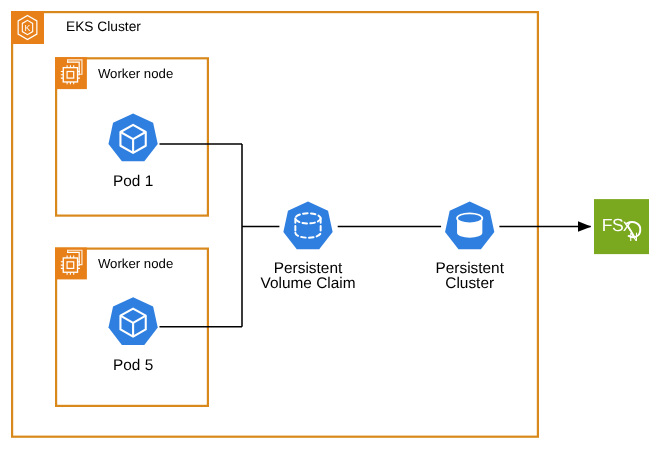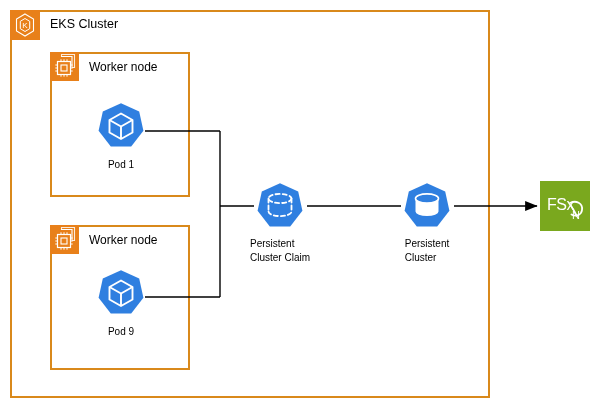--- a/index.html
+++ b/index.html
@@ -69,21 +69,21 @@
 
   
   .box-title {
     position: absolute;
     color: #000000;
     font-size: 12px;
     line-height: 14px;
     white-space: nowrap;
   }
   #eks-cluster-title {
-    left: 50px;
+    left: 60px;
     top: 17px;
     font-size: 12.5px;
   }
   #worker-node-1-title {
     left: 89px;
     top: 60px;
   }
   #worker-node-2-title {
     left: 89px;
     top: 233px;
@@ -106,23 +106,23 @@
     height: 0;
   }
   .node-glyph {
     position: absolute;
     transform: translate(-50%, -50%);
   }
   .node-glyph svg { display: block; }
   .node-label {
     position: absolute;
     transform: translateX(-50%);
-    text-align: left;
+    text-align: center;
     color: #000000;
-    font-size: 10px;
+    font-size: 14px;
     line-height: 13.5px;
     white-space: nowrap;
   }
 
   #pod-1      { left: 121px; top: 126px; }
   #pod-2      { left: 121px; top: 293px; }
   #pvc-node   { left: 280px; top: 206px; }
   #pv-node    { left: 427px; top: 206px; }
 
   
@@ -245,38 +245,38 @@
     <div class="node-glyph">
       <svg width="52" height="52" viewBox="0 0 52 52" xmlns="http://www.w3.org/2000/svg">
         <path d="M26 3.2 L44.2 11.6 L48.4 30.8 L36.2 46.6 L15.8 46.6 L3.6 30.8 L7.8 11.6 Z" fill="#2f7fe0"></path>
         <g fill="none" stroke="#ffffff" stroke-width="1.9" stroke-linejoin="round">
           <polygon points="26,13.5 37.5,20 37.5,32.5 26,39 14.5,32.5 14.5,20"></polygon>
           <path d="M14.5 20 L26 26.5 L37.5 20"></path>
           <path d="M26 26.5 V39"></path>
         </g>
       </svg>
     </div>
-    <div class="node-label" style="top: 32px;">Pod 9</div>
+    <div class="node-label" style="top: 32px;">Pod 5</div>
   </div>
 
   <div class="node" id="pvc-node">
     <div class="node-glyph">
       <svg width="52" height="52" viewBox="0 0 52 52" xmlns="http://www.w3.org/2000/svg">
         <path d="M26 3.2 L44.2 11.6 L48.4 30.8 L36.2 46.6 L15.8 46.6 L3.6 30.8 L7.8 11.6 Z" fill="#2f7fe0"></path>
         <g fill="none" stroke="#ffffff" stroke-width="1.8" stroke-dasharray="4 3" stroke-linecap="round">
           <ellipse cx="26" cy="18.5" rx="11.5" ry="4.6"></ellipse>
           <path d="M14.5 18.5 V31.5"></path>
           <path d="M37.5 18.5 V31.5"></path>
           <path d="M14.5 31.5 A11.5 4.6 0 0 0 37.5 31.5"></path>
         </g>
       </svg>
     </div>
     <div class="node-label" style="top: 31px;">
       <div>Persistent</div>
-      <div>Cluster Claim</div>
+      <div>Volume Claim</div>
     </div>
   </div>
 
   <div class="node" id="pv-node">
     <div class="node-glyph">
       <svg width="52" height="52" viewBox="0 0 52 52" xmlns="http://www.w3.org/2000/svg">
         <path d="M26 3.2 L44.2 11.6 L48.4 30.8 L36.2 46.6 L15.8 46.6 L3.6 30.8 L7.8 11.6 Z" fill="#2f7fe0"></path>
         <path d="M14.5 18.5 A11.5 4.6 0 0 1 37.5 18.5 V31.5 A11.5 4.6 0 0 1 14.5 31.5 Z" fill="#ffffff"></path>
         <ellipse cx="26" cy="18.5" rx="11.5" ry="4.6" fill="#2f7fe0" stroke="#ffffff" stroke-width="1.6"></ellipse>
       </svg>

